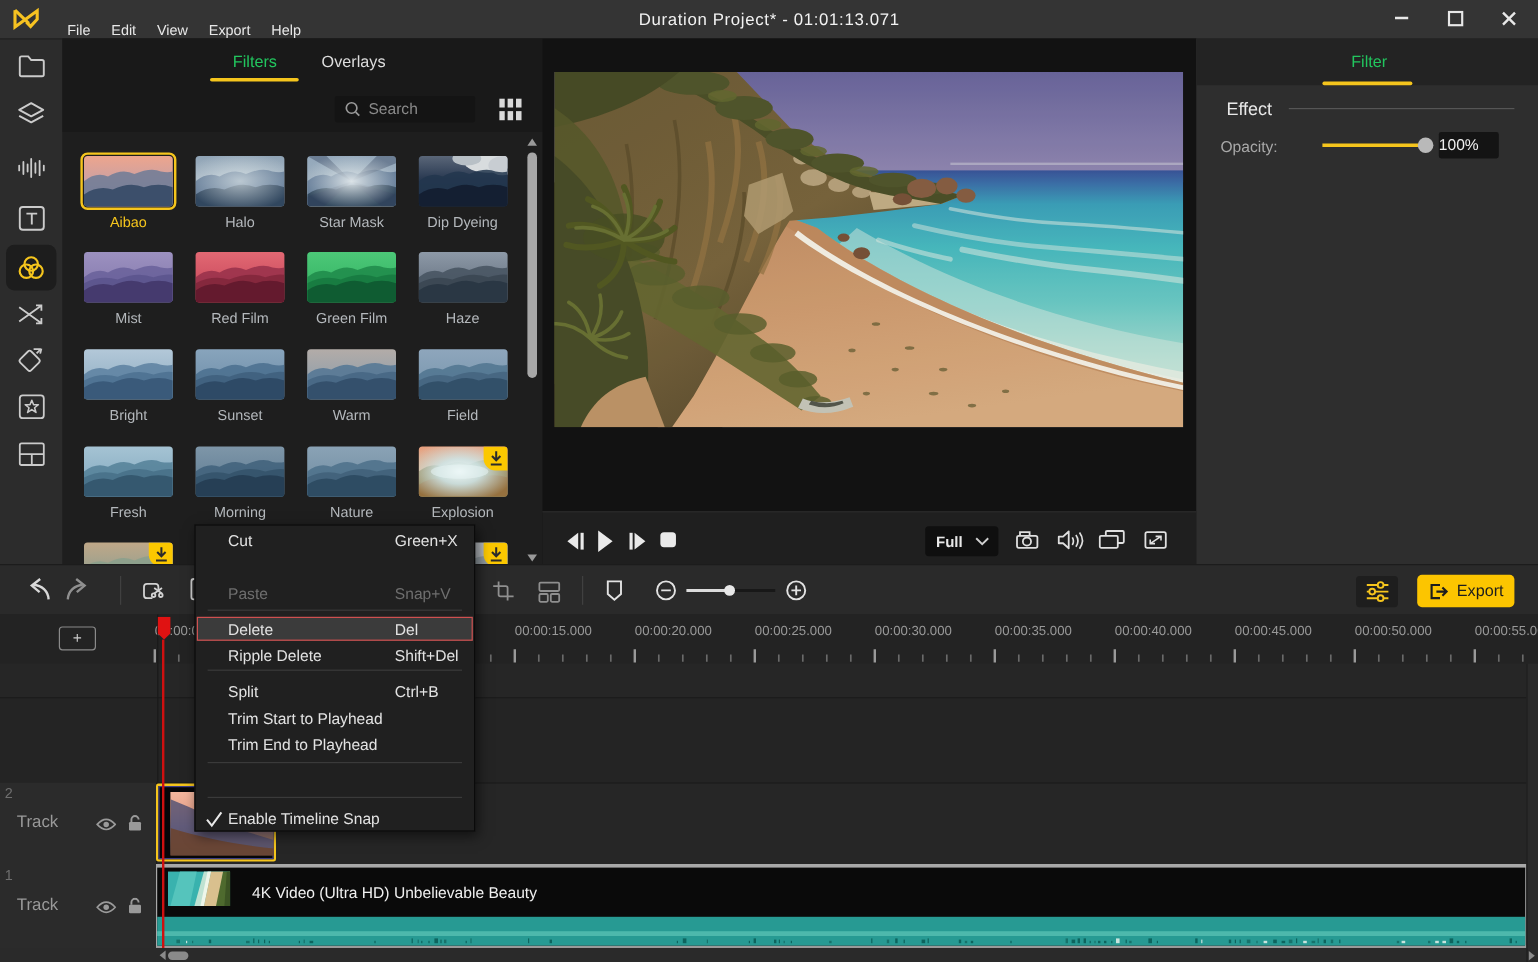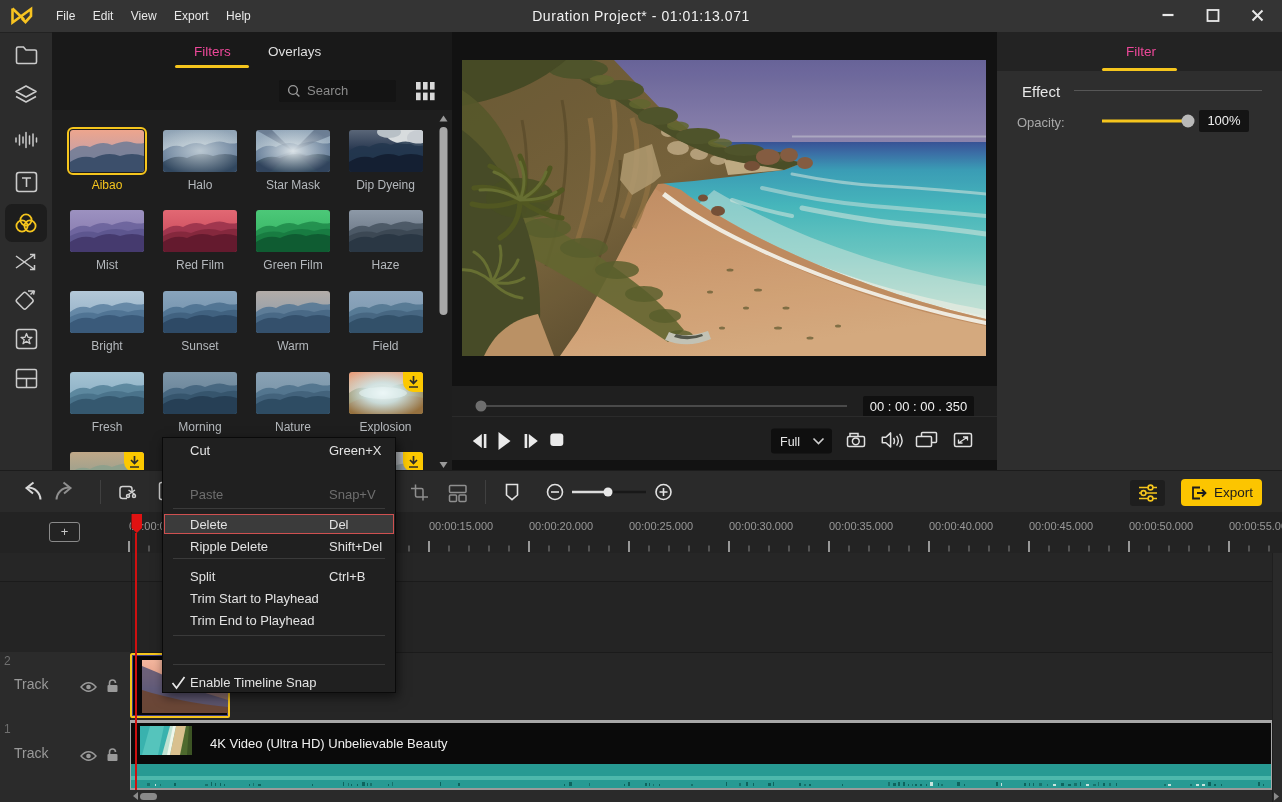--- a/index.html
+++ b/index.html
@@ -1,43 +1,43 @@
 <!DOCTYPE html>
 <html><head>
 <meta charset="utf-8">
 <style>
 * { margin:0; padding:0; box-sizing:border-box; }
 html,body { width:1282px; height:802px; background:#232323; font-family:"Liberation Sans", sans-serif; overflow:hidden; }
 .abs { position:absolute; }
 #root { position:relative; width:1282px; height:802px; }
 #titlebar { left:0; top:0; width:1282px; height:32px; background:#343434; }
-#menubar { left:56px; top:0; height:32px; color:#e8e8e8; font-size:12px; display:flex; align-items:center; gap:17.4px; }
+#menubar { left:56px; top:0; height:32px; color:#e8e8e8; font-size:12px; display:flex; align-items:flex-end; gap:17.4px; }
 #wintitle { left:400px; top:0; width:482px; height:32px; line-height:32px; text-align:center; color:#f2f2f2; font-size:14px; letter-spacing:0.55px; }
 #sidebar { left:0; top:32px; width:52px; height:438px; background:#2c2c2c; border-top:1px solid #222; }
 .sideicon { position:absolute; left:9px; width:34px; height:34px; display:flex; align-items:center; justify-content:center; }
 .sideicon.active { background:#1d1d1d; border-radius:7px; left:5px; width:42px; height:38px; }
 #fpanel { left:52px; top:32px; width:400px; height:438px; background:#1e1e1e; }
 #fhead { position:absolute; left:0; top:0; width:400px; height:78px; background:#191919; }
 .tab { position:absolute; top:12px; font-size:13.5px; color:#dedede; }
-.tab.sel { color:#ec4899; }
+.tab.sel { color:#22c55e; }
 #tabline { position:absolute; left:123px; top:33px; width:74px; height:3px; background:#f5c51d; border-radius:2px; }
 #searchbox { position:absolute; left:227px; top:48px; width:117px; height:22px; background:#141414; border-radius:2px; color:#8a8a8a; font-size:13px; line-height:22px; }
 #thumbs { position:absolute; left:0; top:78px; width:400px; height:360px; }
 .fitem { position:absolute; width:75px; }
 .fthumb { width:74px; height:42px; border-radius:3px; position:relative; overflow:hidden; }
 .fitem svg { position:absolute; left:0; top:0; }
 .flabel { position:absolute; top:48px; width:74px; text-align:center; font-size:12px; color:#b4b8bc; }
 .fsel .fthumb { outline:2px solid #f5c51d; outline-offset:1px; }
 .fsel .flabel { color:#f5c51d; }
 .dl { position:absolute; right:0px; top:0px; width:20px; height:20px; background:#fcc800; border-radius:0 2px 0 10px; }
 .dl svg { left:4px; top:3px; }
 #ppanel { left:452px; top:32px; width:545px; height:438px; background:#121212; }
 #video { position:absolute; left:10px; top:28px; width:524px; height:296px; }
 #sliderrow { position:absolute; left:0; top:354px; width:545px; height:40px; background:#1f1f1f; }
-#transrow { position:absolute; left:0; top:384px; width:545px; height:44px; background:#1f1f1f; border-top:1px solid #2b2b2b; }
+#transrow { position:absolute; left:0; top:394px; width:545px; height:44px; background:#1f1f1f; border-top:1px solid #2b2b2b;font-weight:bold; }
 #timebox { position:absolute; left:411px; top:10px; width:111px; height:22px; background:#101010; border-radius:2px; color:#f0f0f0; font-size:13px; text-align:center; line-height:22px; }
 #rpanel { left:997px; top:32px; width:285px; height:438px; background:#2e2e2e; }
 #rhead { position:absolute; left:0; top:0; width:285px; height:39px; background:#232323; }
 #rtabline { position:absolute; left:105px; top:36px; width:75px; height:3px; background:#f5c51d; border-radius:2px; }
 #toolbar { left:0; top:470px; width:1282px; height:42px; background:#2a2a2a; border-top:1px solid #1c1c1c; }
 #setbtn { position:absolute; left:1130px; top:9px; width:35px; height:26px; background:#1e1e1e; border-radius:3px; display:flex; align-items:center; justify-content:center; }
 #exportbtn { position:absolute; left:1181px; top:8px; width:81px; height:27px; background:#fcc500; border-radius:4px; color:#1d1d1d; font-size:13.5px; display:flex; align-items:center; justify-content:center; gap:7px; }
 #timeline { left:0; top:512px; width:1282px; height:290px; background:#232323; }
 #addbtn { position:absolute; left:49px; top:10px; width:31px; height:20px; border:1px solid #8a8a8a; border-radius:3px; color:#c8c8c8; text-align:center; line-height:18px; font-size:13px; }
 .rlab { position:absolute; top:8px; font-size:11px; color:#989898; }
@@ -518,27 +518,20 @@
         <ellipse cx="260" cy="268" rx="3" ry="1.5"></ellipse>
         <ellipse cx="376" cy="266" rx="3" ry="1.5"></ellipse>
         <ellipse cx="248" cy="232" rx="3" ry="1.5"></ellipse>
       </g>
       <g>
         <path d="M203 280 Q225 289 249 279 L246 271 Q224 279 207 272 Z" fill="#c2cac2"></path>
         <path d="M212 277 Q227 282 241 276 L240 274 Q227 278 214 274 Z" fill="#47524c"></path>
       </g>
       <rect x="0" y="0" width="524" height="296" fill="#c8763a" opacity="0.09"></rect>
     </svg>
-    <div id="sliderrow">
-      <svg width="545" height="40" viewBox="0 0 545 40">
-        <line x1="29" y1="20" x2="395" y2="20" stroke="#4a4a4a" stroke-width="2"></line>
-        <circle cx="29" cy="20" r="5.5" fill="#6e6e6e"></circle>
-      </svg>
-      <div id="timebox">00 : 00 : 00 . 350</div>
-    </div>
     <div id="transrow">
       <svg width="545" height="44" viewBox="0 0 545 44">
       <g fill="#eaeaea">
         <path d="M29.8 17 V31 L20.8 24 Z"></path>
         <rect x="31.8" y="17" width="2.6" height="14"></rect>
         <path d="M46.5 15 V33 L58.5 24 Z"></path>
         <rect x="72.6" y="17" width="2.6" height="14"></rect>
         <path d="M76.8 17 V31 L85.8 24 Z"></path>
         <rect x="98.3" y="16.5" width="13" height="12.5" rx="3"></rect>
       </g>
@@ -566,21 +559,21 @@
       <span class="tab sel" style="left:129px">Filter</span>
       <div id="rtabline"></div>
     </div>
     <div class="abs" style="left:25px;top:51px;color:#e8e8e8;font-size:15px;">Effect</div>
     <div class="abs" style="left:77px;top:58px;width:188px;height:1px;background:#565656;"></div>
     <div class="abs" style="left:20px;top:83px;color:#a8a8a8;font-size:13px;">Opacity:</div>
     <svg class="abs" style="left:98px;top:78px" width="104" height="22" viewBox="0 0 104 22">
       <line x1="7" y1="11" x2="93" y2="11" stroke="#f5c51d" stroke-width="3"></line>
       <circle cx="93" cy="11" r="6.5" fill="#b9b9b9"></circle>
     </svg>
-    <div class="abs" style="left:202px;top:78px;width:50px;height:22px;background:#141414;border-radius:2px;color:#f0f0f0;font-size:13px;text-align:center;line-height:22px;">100%</div>
+    <div class="abs" style="left:202px;top:78px;width:50px;height:22px;background:#141414;border-radius:2px;color:#f0f0f0;font-size:13px;text-align:left;line-height:22px;">100%</div>
   </div>
   <div class="abs" id="toolbar">
     <svg class="abs" style="left:0;top:0" width="700" height="42" viewBox="0 0 700 42">
       <g stroke="#d8d8d8" stroke-width="2" fill="none">
         <path d="M40.5 28.5 A 12.5 12.5 0 0 0 28 16.5"></path>
         <path d="M33.5 11.5 L26.5 17 L33 22.5"></path>
       </g>
       <g stroke="#8f8f8f" stroke-width="2" fill="none">
         <path d="M56.5 28.5 A 12.5 12.5 0 0 1 69 16.5"></path>
         <path d="M63.5 11.5 L70.5 17 L64 22.5"></path>

